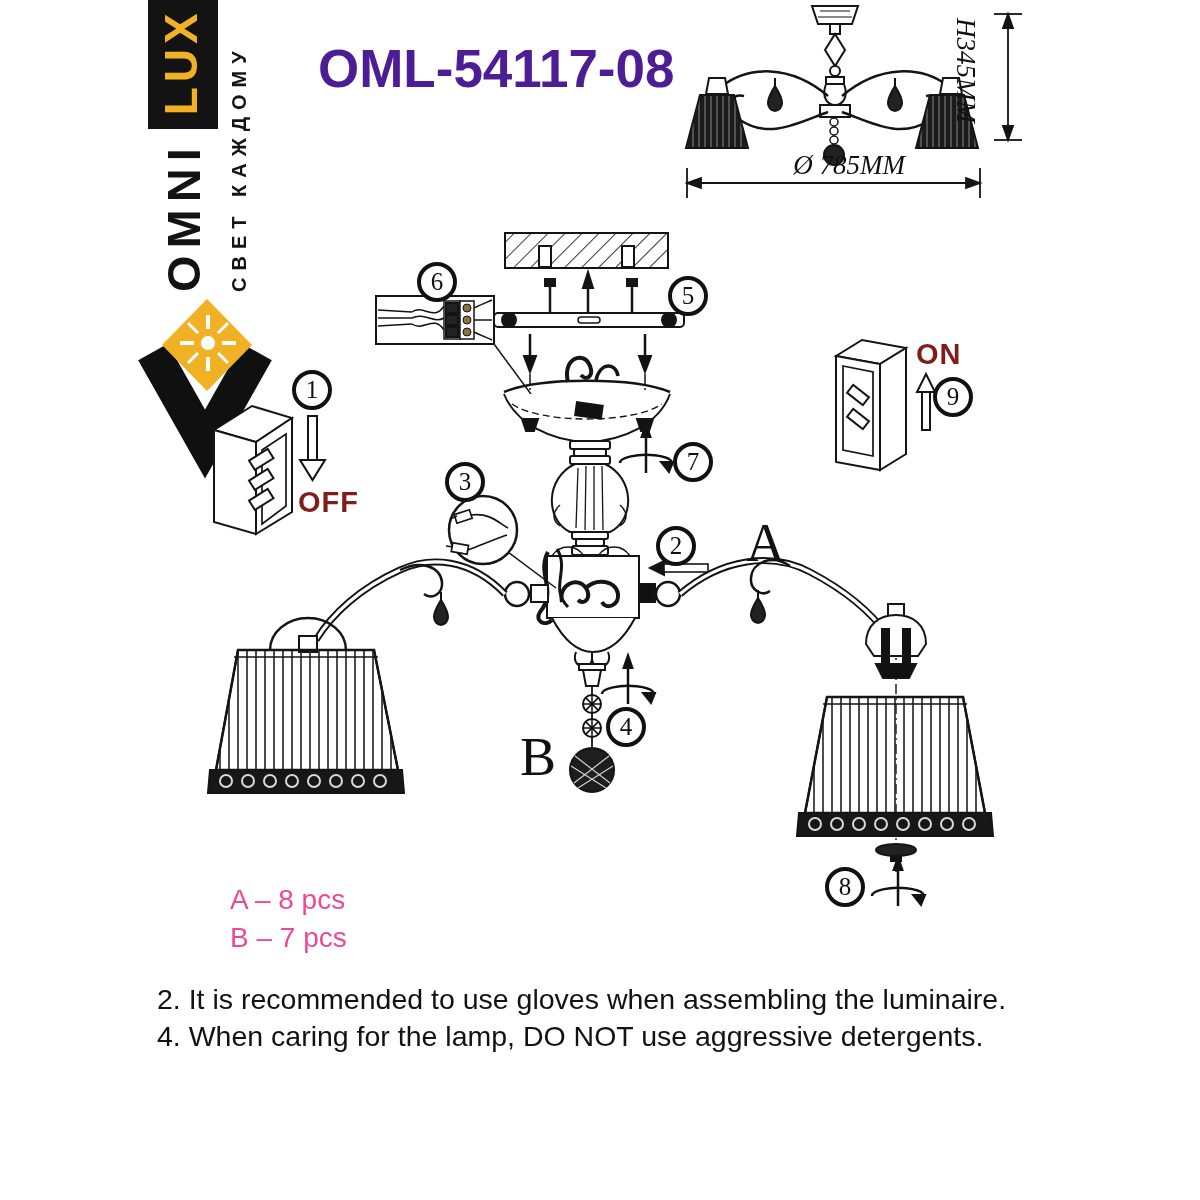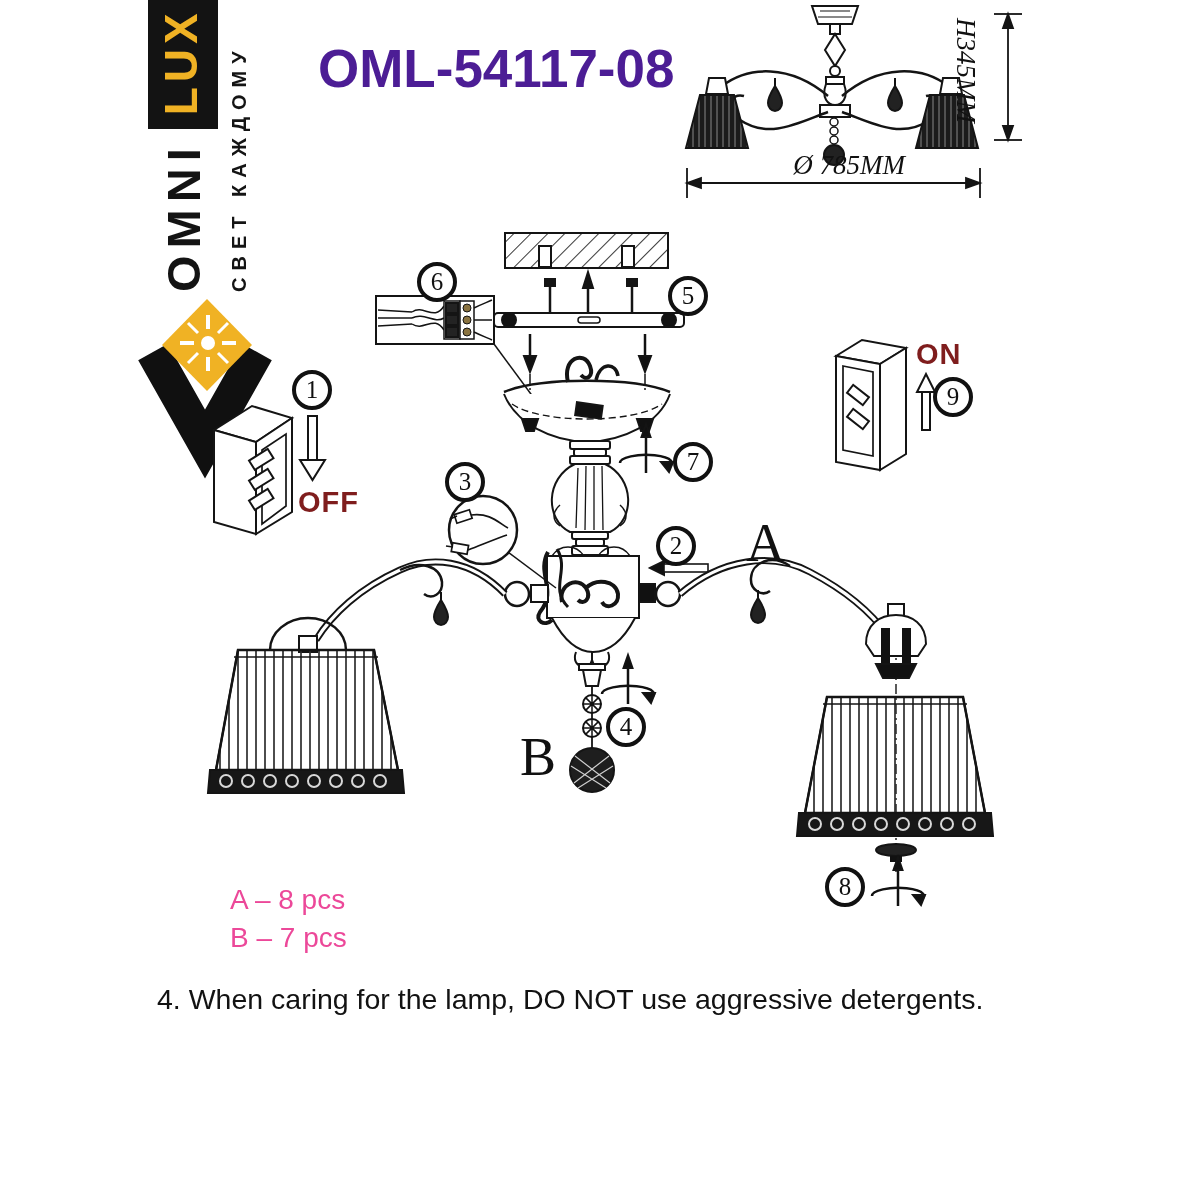--- a/index.html
+++ b/index.html
@@ -337,15 +337,16 @@
   <div class="txt switchlab" style="left:298px;top:486px;text-align:center;">OFF</div>
   <div class="txt switchlab" style="left:916px;top:338px;">ON</div>
 
   <div class="txt partletter" style="left:746px;top:512px;">A</div>
   <div class="txt partletter" style="left:520px;top:726px;">B</div>
 
   <div class="txt pcs" style="left:230px;top:884px;">A – 8 pcs</div>
   <div class="txt pcs" style="left:230px;top:922px;">B – 7 pcs</div>
 
   <div class="instr">
+    <p>2. It is recommended to use gloves when assembling the luminaire.</p>
     <p>4. When caring for the lamp, DO NOT use aggressive detergents.</p>
   </div>
 </div>
 
 </body></html>

